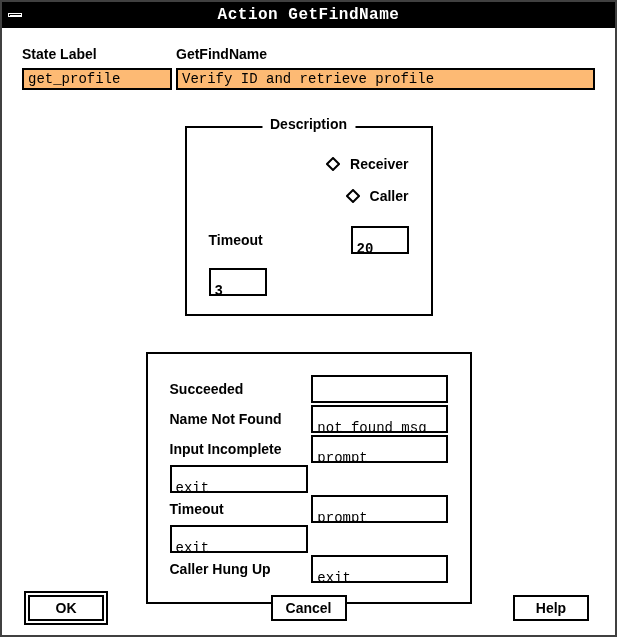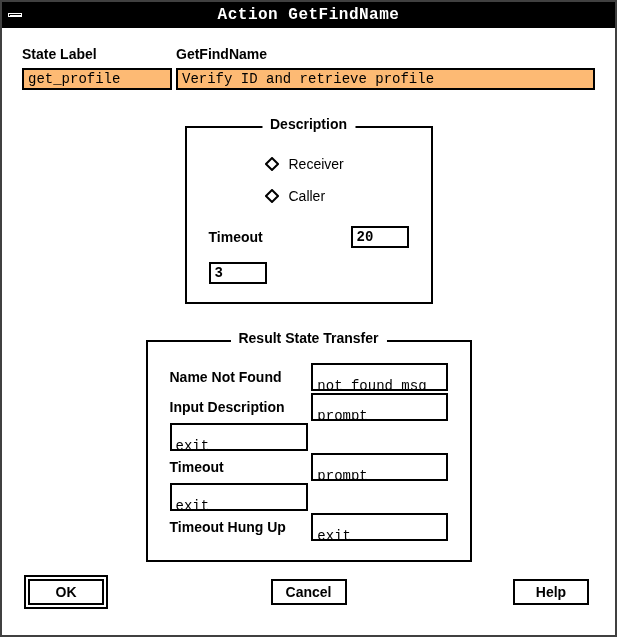--- a/index.html
+++ b/index.html
@@ -98,42 +98,43 @@
 
   .params-group { width: 248px; }
   .radio-col { margin-left: 56px; }
   .radio-line {
     display: flex;
     align-items: center;
     gap: 10px;
     height: 32px;
     font-family: Arial, Helvetica, sans-serif;
     font-size: 14px;
-    font-weight: normal;
+    font-weight: bold;
+    justify-content: flex-end;
   }
   .diamond {
     width: 14px; height: 14px;
     position: relative;
   }
   .diamond svg { display: block; }
 
   .param-num-row {
     display: flex;
     align-items: center;
     justify-content: space-between;
     margin-top: 14px;
     font-family: Arial, Helvetica, sans-serif;
     font-size: 14px;
     font-weight: bold;
   }
   .num-field {
     width: 58px;
     height: 22px;
     border: 2px solid #000;
-    padding: 0 4px;
+    padding: 12px 4px;
     font-family: "Courier New", Courier, monospace;
     font-size: 14px;
     line-height: 18px;
     background: #fff;
   }
 
   .rst-group { width: 326px; margin-top: 36px; }
   .rst-row {
     display: flex;
     align-items: center;
@@ -154,21 +155,21 @@
     font-size: 14px;
     line-height: 18px;
     background: #fff;
     overflow: hidden;
     white-space: nowrap;
   }
 
   .button-bar {
     position: absolute;
     left: 0; right: 0;
-    bottom: 30px;
+    bottom: 14px;
     display: flex;
     justify-content: space-between;
     padding: 0 26px;
   }
   .btn {
     font-family: Arial, Helvetica, sans-serif;
     font-size: 14px;
     font-weight: bold;
     border: 2px solid #000;
     background: #fff;
@@ -233,42 +234,45 @@
       <div class="param-num-row">
         <span>Timeout</span>
         <div class="num-field">20</div>
       </div>
       <div class="param-num-row">
         <div class="num-field">3</div>
       </div>
     </div>
 
     <div class="group rst-group">
-      <div class="group-legend">Result State Transfer</div>
-
+
+      <div class="rst-row">
+        <span class="rst-label">Succeeded</span>
+        <div class="rst-field"></div>
+      </div>
       <div class="rst-row">
         <span class="rst-label">Name Not Found</span>
         <div class="rst-field">not_found_msg</div>
       </div>
       <div class="rst-row">
-        <span class="rst-label">Input Description</span>
+        <span class="rst-label">Input Incomplete</span>
         <div class="rst-field">prompt</div>
       </div>
       <div class="rst-row">
         <div class="rst-field">exit</div>
       </div>
       <div class="rst-row">
         <span class="rst-label">Timeout</span>
         <div class="rst-field">prompt</div>
       </div>
       <div class="rst-row">
         <div class="rst-field">exit</div>
       </div>
       <div class="rst-row">
-        <span class="rst-label">Timeout Hung Up</span>
+        <span class="rst-label">Caller Hung Up</span>
         <div class="rst-field">exit</div>
       </div>
     </div>
 
   </div>
 
   <div class="button-bar">
     <div class="btn default">OK</div>
     <div class="btn">Cancel</div>
     <div class="btn">Help</div>

